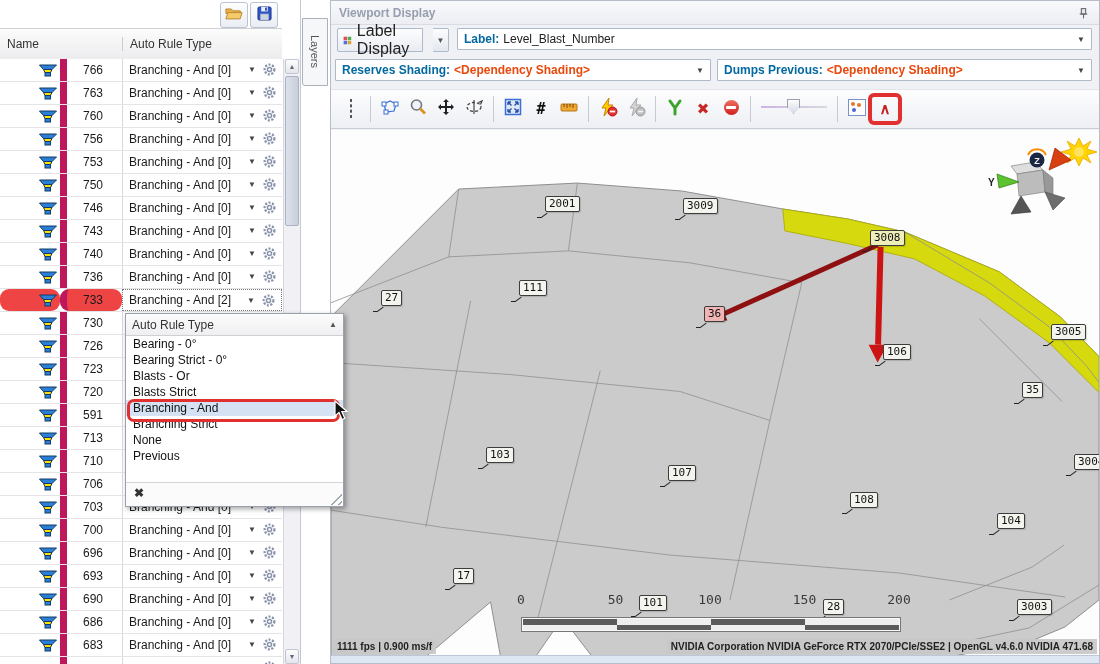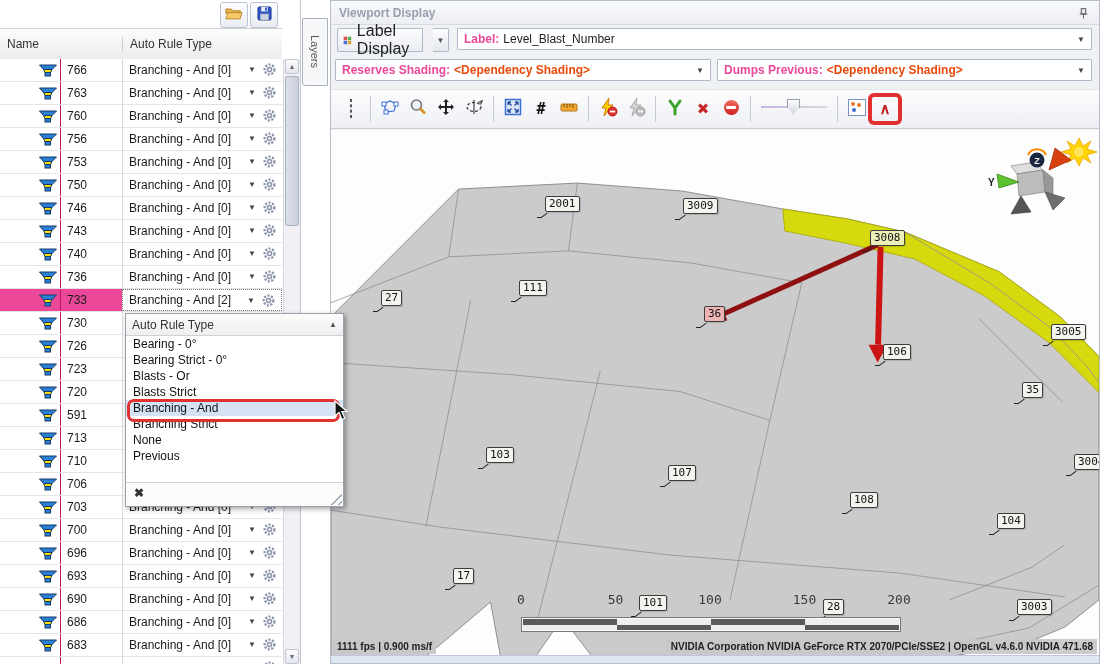--- a/index.html
+++ b/index.html
@@ -10,44 +10,44 @@
   #left-panel{position:absolute;left:0;top:0;width:300px;height:664px;background:#fff;border-right:1px solid #c4c8d0;}
   #left-toolbar{position:absolute;left:0;top:0;width:300px;height:28px;background:#fff;}
   .mini-btn{position:absolute;top:2px;width:26px;height:24px;border:1px solid #b9c3d2;border-radius:3px;background:linear-gradient(#fefefe,#e9edf3);display:flex;align-items:center;justify-content:center;}
   #btn-open{right:52px;} #btn-save{right:22px;}
   #table-header{position:absolute;left:0;top:28px;width:282px;height:30px;background:linear-gradient(#fcfcfc,#ececee);border-top:1px solid #d0d0d4;border-bottom:1px solid #c2c2c8;display:flex;align-items:center;font-size:12px;color:#333;}
   #table-header .h-name{width:123px;padding-left:7px;border-right:1px solid #cccccf;box-sizing:border-box;}
   #table-header .h-rule{flex:1;padding-left:7px;}
   #rule-rows{position:absolute;left:0;top:59px;width:282px;height:605px;overflow:hidden;}
   .trow{height:22px;border-bottom:1px solid #e4e4e6;display:flex;align-items:center;font-size:12px;color:#1a1a1a;background:#fff;}
   .cell-icon{width:60px;height:100%;display:flex;align-items:center;justify-content:flex-end;padding-right:3px;box-sizing:border-box;}
-  .cell-name{width:62px;height:100%;display:flex;align-items:center;padding-left:6px;box-sizing:border-box;border-left:1px solid #be185d;}
+  .cell-name{width:62px;height:100%;display:flex;align-items:center;padding-left:16px;box-sizing:border-box;border-left:7px solid #be185d;}
   .cell-rule{flex:1;height:100%;position:relative;display:flex;align-items:center;padding-left:6px;border-left:1px solid #d9d9dc;box-sizing:border-box;}
-  .trow.sel .cell-icon,.trow.sel .cell-name{background:#ec4899;}
+  .trow.sel .cell-icon,.trow.sel .cell-name{background:#ef4444;border-radius:9px;}
   .trow.sel .cell-rule{border:1px dotted #777;background:#fff;}
   .dd-arrow{position:absolute;right:26px;font-size:8px;color:#444;top:6px;}
   .gear{position:absolute;right:5px;top:3px;}
   #table-scrollbar{position:absolute;left:283px;top:59px;width:16px;height:605px;background:#f1f1f5;border-left:1px solid #d8d8dc;}
   .sb-btn{position:absolute;left:1px;width:14px;height:15px;background:linear-gradient(#fdfdfd,#e4e6ec);border:1px solid #bfc5d2;border-radius:2px;font-size:7px;color:#667;display:flex;align-items:center;justify-content:center;box-sizing:border-box;}
   #sb-up{top:0;} #sb-down{bottom:0;}
   #sb-thumb{position:absolute;left:1px;top:17px;width:14px;height:150px;background:linear-gradient(90deg,#dde1ea,#c8cedb);border:1px solid #aab2c2;border-radius:2px;box-sizing:border-box;}
 
   
   #layers-tab{position:absolute;left:302px;top:18px;width:24px;height:66px;background:#f6f7f9;border:1px solid #aab0bc;border-radius:0 0 0 3px;display:flex;align-items:center;justify-content:center;}
   #layers-tab span{writing-mode:vertical-rl;font-size:11px;color:#555;}
   #panel-gap{position:absolute;left:300px;top:0;width:30px;height:664px;background:#eceef2;z-index:-1;}
 
   
   #vp{position:absolute;left:330px;top:0;width:770px;height:664px;background:#f0f1f5;border:1px solid #b6bcc8;box-sizing:border-box;}
   #vp-title{position:absolute;left:0;top:0;right:0;height:23px;background:linear-gradient(#f8f9fb,#eceef3);border-bottom:1px solid #d8dbe2;display:flex;align-items:center;}
   #vp-title .t{font-size:12px;font-weight:bold;color:#979eae;padding-left:8px;}
   #vp-pin{position:absolute;right:8px;top:5px;width:14px;height:14px;}
   .combo{background:#fff;border:1px solid #aeb9c9;border-radius:1px;height:22px;display:flex;align-items:center;position:relative;font-size:12px;box-sizing:border-box;padding-left:6px;}
   .combo .caret{position:absolute;right:6px;font-size:8px;color:#444;}
-  .combo .pre{font-weight:bold;color:#ec4899;margin-right:4px;white-space:pre;}
+  .combo .pre{font-weight:bold;color:#0369a1;margin-right:4px;white-space:pre;}
   .combo .val{color:#222;white-space:pre;}
   .combo .val.orange{color:var(--orange);font-weight:bold;}
   #vp-row1{position:absolute;left:0;top:25px;right:0;height:28px;}
   #ld-btn{position:absolute;left:6px;top:2px;width:86px;height:24px;border:1px solid #aeb9c9;background:linear-gradient(#fdfdfe,#e9ecf2);border-radius:2px 0 0 2px;display:flex;align-items:center;font-size:16px;color:#222;box-sizing:border-box;padding-left:5px;}
   #ld-btn svg{margin-right:5px;}
   #ld-drop{position:absolute;left:102px;top:2px;width:16px;height:24px;border:1px solid #aeb9c9;border-left:none;background:linear-gradient(#fdfdfe,#e3e7ee);display:flex;align-items:center;justify-content:center;font-size:8px;color:#555;box-sizing:border-box;border-radius:0 2px 2px 0;}
   #label-combo{position:absolute;left:126px;right:7px;top:2px;}
   #vp-row2{position:absolute;left:0;top:56px;right:0;height:28px;}
   #reserves-combo{position:absolute;left:4px;top:2px;width:376px;}
   #dumps-combo{position:absolute;left:386px;top:2px;right:7px;}

